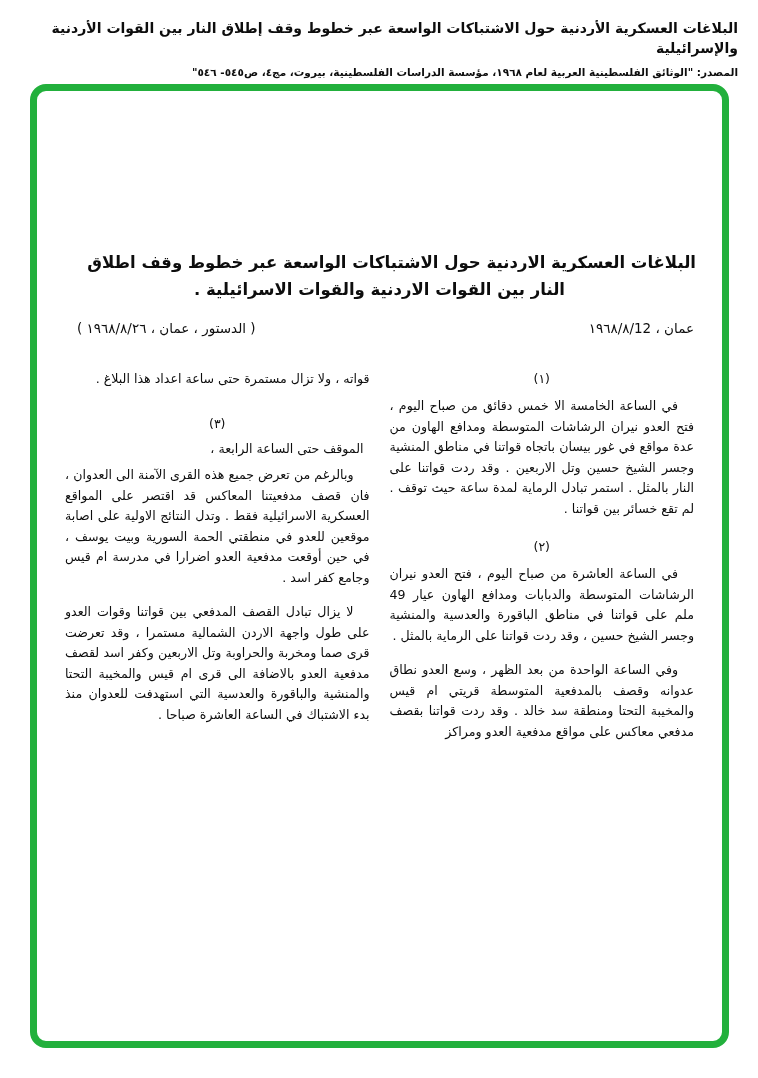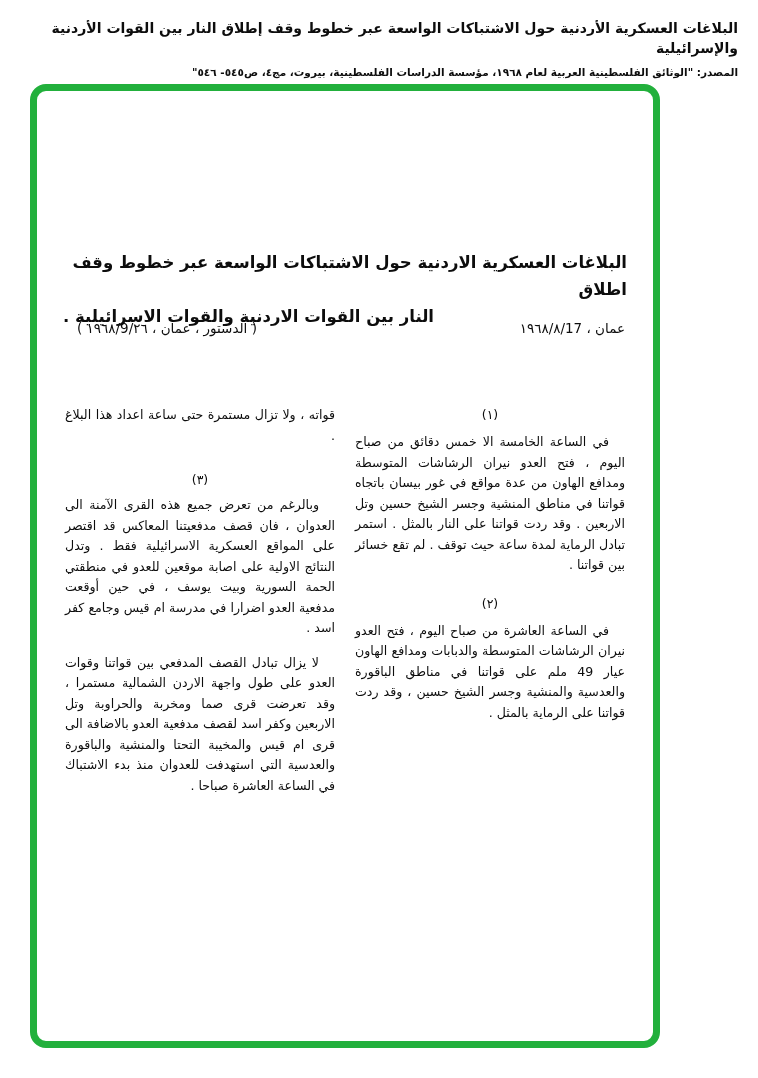--- a/index.html
+++ b/index.html
@@ -34,21 +34,21 @@
     font-weight: bold;
     margin-top: 8px;
     letter-spacing: 0;
   }
 
   
   .green-frame {
     position: absolute;
     left: 30px;
     top: 84px;
-    width: 630px;
+    width: 699px;
     height: 964px;
     box-sizing: border-box;
     border: 7px solid #22b03c;
     border-radius: 16px;
     background: #ffffff;
   }
 
   
   .doc {
     position: absolute;
@@ -59,42 +59,42 @@
   .doc-title {
     position: absolute;
     top: 158px;
     right: 26px;
     left: 26px;
     font-weight: bold;
     font-size: 16.5px;
     line-height: 27px;
   }
   .doc-title .t1 { text-align: right; }
-  .doc-title .t2 { text-align: left; }
+  .doc-title .t2 { text-align: center; }
 
   .dateline {
     position: absolute;
     top: 229px;
     right: 28px;
     left: 40px;
     display: flex;
     justify-content: space-between;
     font-size: 13.5px;
   }
 
   .columns {
     position: absolute;
     top: 278px;
     right: 28px;
     left: 28px;
     display: flex;
     gap: 20px;
     align-items: flex-start;
   }
-  .col { flex: 1 1 0; min-width: 0; margin-top: 36px; }
+  .col { flex: 1 1 0; min-width: 0; }
 
   .section-marker {
     text-align: center;
     font-size: 12.5px;
     margin: 2px 0 10px 0;
   }
   .col-first .marker-2 { margin-top: 20px; }
   .col-second .marker-3 { margin-top: 26px; margin-bottom: 8px; }
 
   .body-par {
@@ -124,35 +124,37 @@
 
 <div class="green-frame">
   <div class="doc">
 
     <div class="doc-title">
       <div class="t1">البلاغات العسكرية الاردنية حول الاشتباكات الواسعة عبر خطوط وقف اطلاق</div>
       <div class="t2">النار بين القوات الاردنية والقوات الاسرائيلية .</div>
     </div>
 
     <div class="dateline">
-      <span>عمان ، ١٩٦٨/٨/17</span>
-      <span>( الدستور ، عمان ، ١٩٦٨/9/٢٦ )</span>
+      <span>عمان ، ١٩٦٨/٨/12</span>
+      <span>( الدستور ، عمان ، ١٩٦٨/٨/٢٦ )</span>
     </div>
 
     <div class="columns">
 
       <div class="col col-first">
         <div class="section-marker marker-1">(١)</div>
         <p class="body-par indent">في الساعة الخامسة الا خمس دقائق من صباح اليوم ، فتح العدو نيران الرشاشات المتوسطة ومدافع الهاون من عدة مواقع في غور بيسان باتجاه قواتنا في مناطق المنشية وجسر الشيخ حسين وتل الاربعين . وقد ردت قواتنا على النار بالمثل . استمر تبادل الرماية لمدة ساعة حيث توقف . لم تقع خسائر بين قواتنا .</p>
         <div class="section-marker marker-2">(٢)</div>
         <p class="body-par indent">في الساعة العاشرة من صباح اليوم ، فتح العدو نيران الرشاشات المتوسطة والدبابات ومدافع الهاون عيار 49 ملم على قواتنا في مناطق الباقورة والعدسية والمنشية وجسر الشيخ حسين ، وقد ردت قواتنا على الرماية بالمثل .</p>
+        <p class="body-par indent">وفي الساعة الواحدة من بعد الظهر ، وسع العدو نطاق عدوانه وقصف بالمدفعية المتوسطة قريتي ام قيس والمخيبة التحتا ومنطقة سد خالد . وقد ردت قواتنا بقصف مدفعي معاكس على مواقع مدفعية العدو ومراكز</p>
       </div>
 
       <div class="col col-second">
         <p class="body-par">قواته ، ولا تزال مستمرة حتى ساعة اعداد هذا البلاغ .</p>
         <div class="section-marker marker-3">(٣)</div>
+        <div class="sub-heading">الموقف حتى الساعة الرابعة ،</div>
         <p class="body-par indent">وبالرغم من تعرض جميع هذه القرى الآمنة الى العدوان ، فان قصف مدفعيتنا المعاكس قد اقتصر على المواقع العسكرية الاسرائيلية فقط . وتدل النتائج الاولية على اصابة موقعين للعدو في منطقتي الحمة السورية وبيت يوسف ، في حين أوقعت مدفعية العدو اضرارا في مدرسة ام قيس وجامع كفر اسد .</p>
         <p class="body-par indent">لا يزال تبادل القصف المدفعي بين قواتنا وقوات العدو على طول واجهة الاردن الشمالية مستمرا ، وقد تعرضت قرى صما ومخربة والحراوبة وتل الاربعين وكفر اسد لقصف مدفعية العدو بالاضافة الى قرى ام قيس والمخيبة التحتا والمنشية والباقورة والعدسية التي استهدفت للعدوان منذ بدء الاشتباك في الساعة العاشرة صباحا .</p>
       </div>
 
     </div>
   </div>
 </div>
 
 </body></html>

